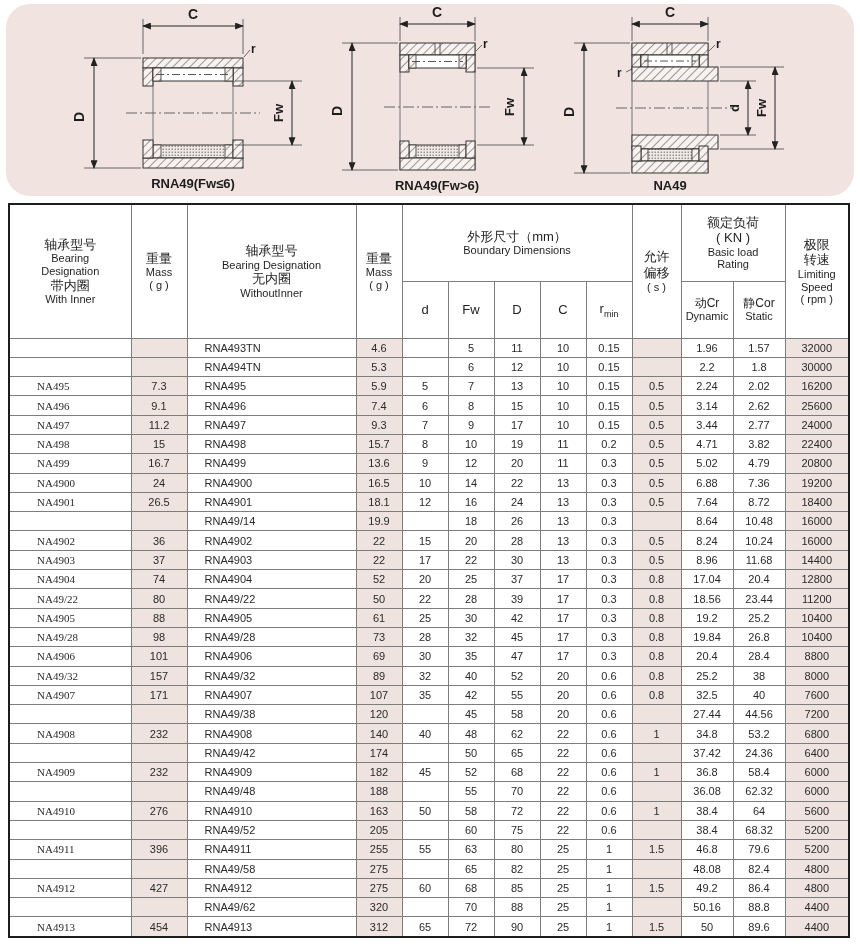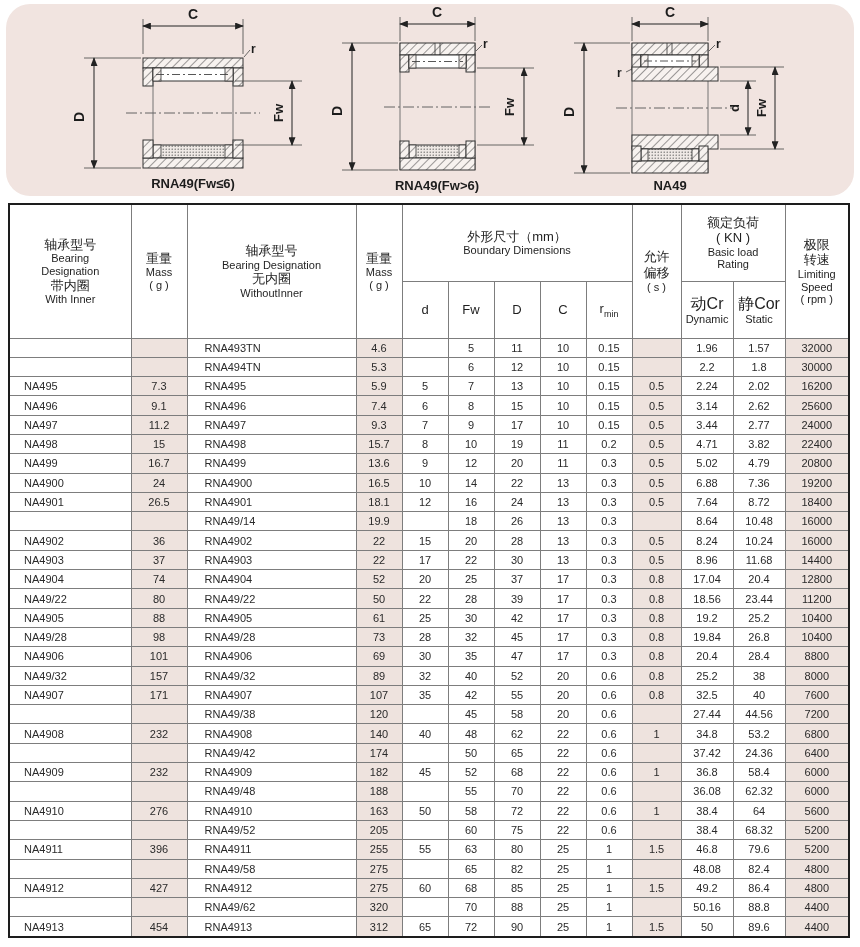--- a/index.html
+++ b/index.html
@@ -24,21 +24,21 @@
   }
   table.spec th,table.spec td{
     border:1px solid #7d7d7d;padding:0;text-align:center;vertical-align:middle;
     overflow:hidden;white-space:nowrap;
   }
   table.spec thead th{font-weight:normal;background:#ffffff;margin-left:8px;}
   .tint{background:#eee3de;}
   tbody td{height:18.3px;font-size:11px;color:#2a2a2a;background:#ffffff;}
   tbody td.tint{background:#eee3de;}
   tbody td.left{text-align:left;}
-  tbody td.left.c0{padding-left:14px;}
+  tbody td.left.c0{padding-left:27px;font-family:Liberation Serif, serif;}
   tbody td.left.c2{padding-left:17px;}
   tr.h1{height:77px;} tr.h2{height:57px;}
   .zh{display:block;font-size:13px;line-height:1.2;color:#1f1f1f;}
   .en{display:block;font-size:11px;line-height:1.15;color:#1f1f1f;}
   .dimh{font-size:13px;color:#1f1f1f;}
   .rsub{font-size:9px;text-align:right;}
 </style>
 </head>
 <body>
 
@@ -271,25 +271,25 @@
         <span class="en">( rpm )</span>
       </th>
     </tr>
     <tr class="h2">
       <th class="dimh">d</th>
       <th class="dimh">Fw</th>
       <th class="dimh">D</th>
       <th class="dimh">C</th>
       <th class="dimh"><span>r</span><sub class="rsub">min</sub></th>
       <th>
-        <span class="zh" style="font-size:16px">动Cr</span>
+        <span class="zh" style="font-size:12px">动Cr</span>
         <span class="en">Dynamic</span>
       </th>
       <th>
-        <span class="zh" style="font-size:16px">静Cor</span>
+        <span class="zh" style="font-size:12px">静Cor</span>
         <span class="en">Static</span>
       </th>
     </tr>
   </thead>
   <tbody>
       <tr>
         <td class="left c0"></td>
         <td class="tint"></td>
         <td class="left c2">RNA493TN</td>
         <td class="tint">4.6</td>

